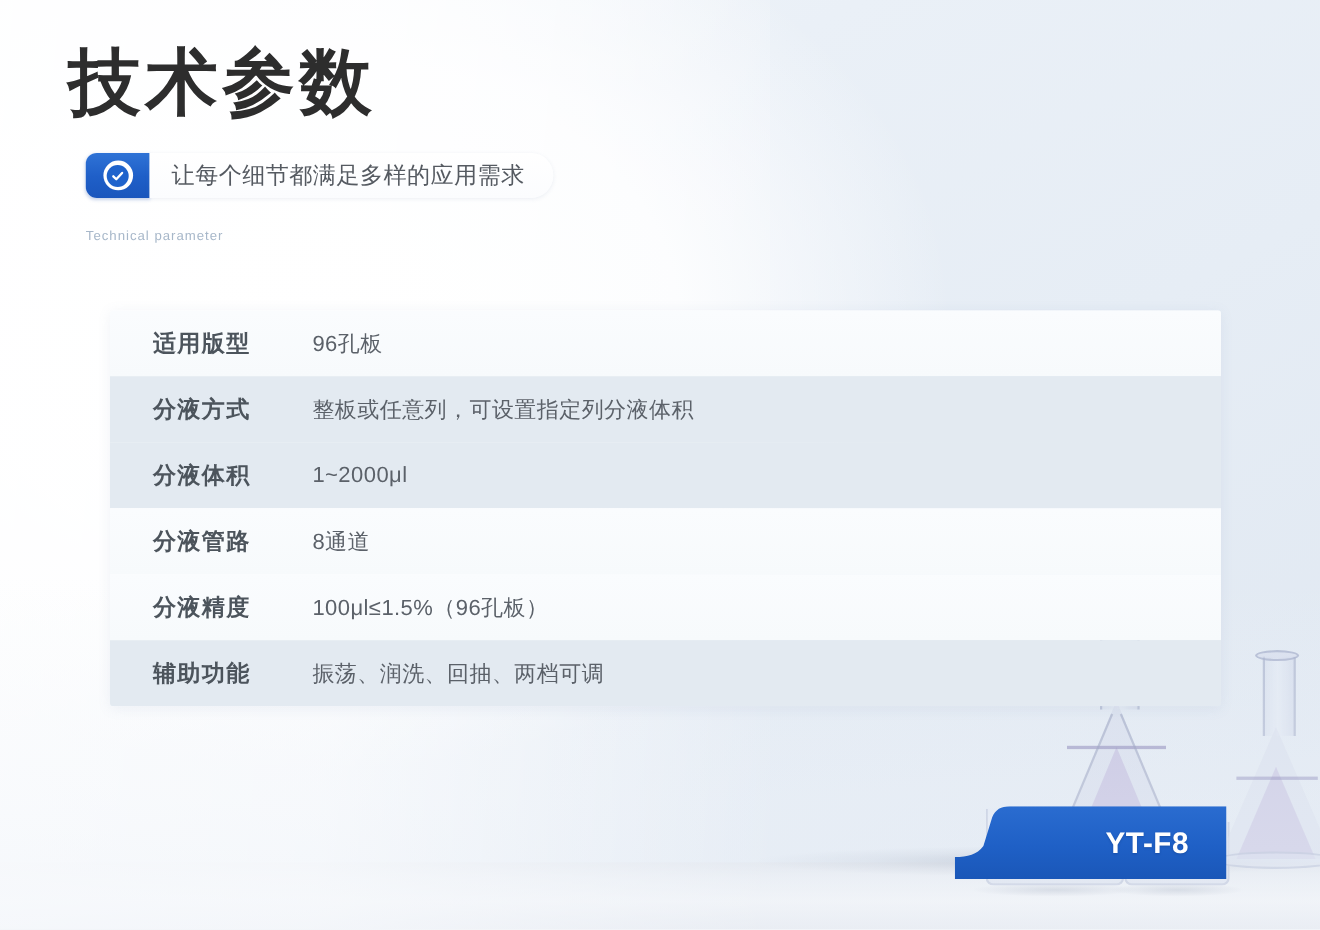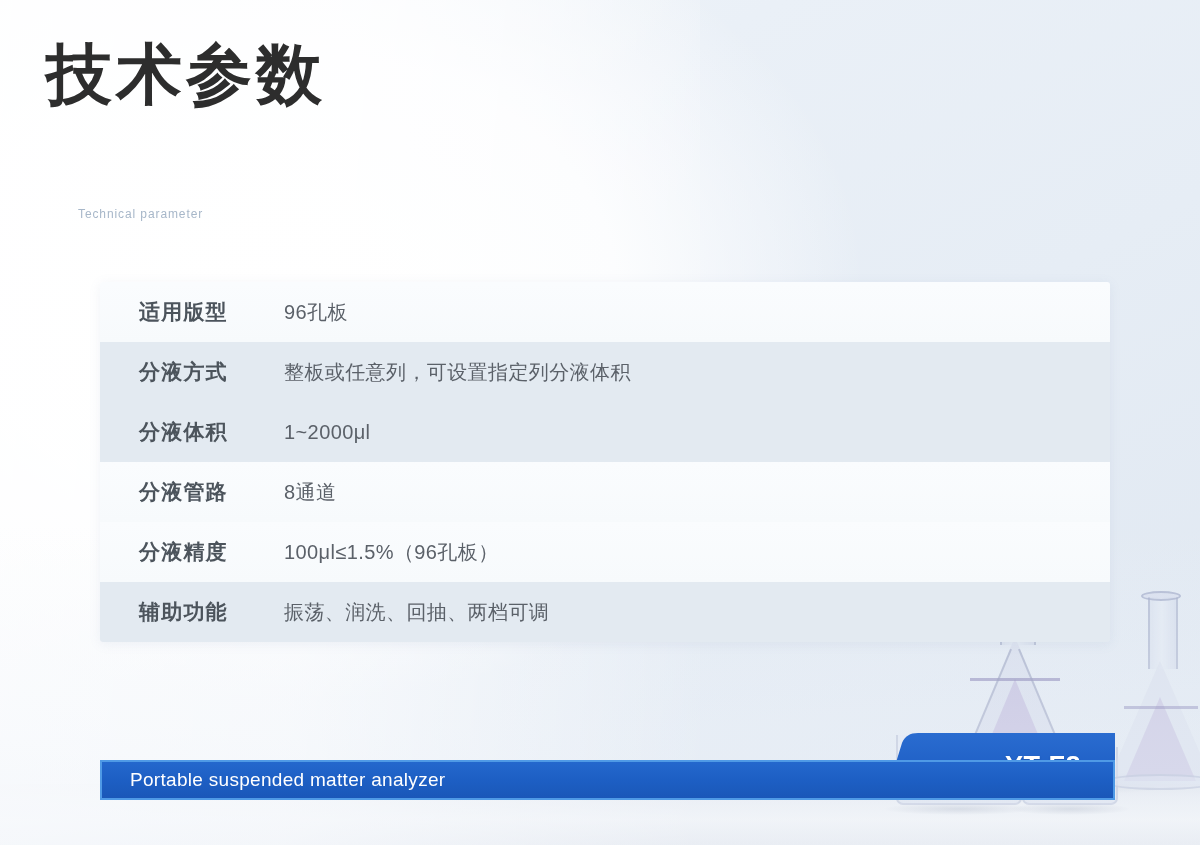--- a/index.html
+++ b/index.html
@@ -219,21 +219,21 @@
     position: absolute;
     left: 0; top: 0;
     width: 700px; height: 845px;
     background: linear-gradient(95deg, rgba(255,255,255,0.92) 0%, rgba(255,255,255,0.78) 46%, rgba(255,255,255,0.0) 100%);
     pointer-events: none;
   }
 
   
   .header {
     position: absolute;
-    left: 46px;
+    left: 62px;
     top: 36px;
   }
   .title {
     margin: 0;
     font-family: "DejaVu Sans", "Liberation Sans", sans-serif;
     font-size: 66px;
     font-weight: bold;
     line-height: 78px;
     letter-spacing: 4px;
     color: #2d2d2d;
@@ -419,20 +419,34 @@
     <div class="flask-a-base"></div>
   </div>
 
   <div class="bg-left-wash"></div>
   <div class="bg-haze"></div>
 
   <div class="header">
     <h1 class="title">技术参数</h1>
   </div>
 
+  <div class="subtitle-row">
+    <div class="check-badge">
+      <span class="check-circle">
+        <span class="check-inner">
+          <svg width="14" height="14" viewBox="0 0 14 14" aria-hidden="true">
+            <path d="M3 7.3 L5.7 10 L11 4.2" fill="none" stroke="#ffffff" stroke-width="2.1" stroke-linecap="round" stroke-linejoin="round"></path>
+          </svg>
+        </span>
+      </span>
+    </div>
+    <div class="subtitle-pill">
+      <span class="subtitle-text">让每个细节都满足多样的应用需求</span>
+    </div>
+  </div>
 
   <div class="eyebrow">Technical parameter</div>
 
   <div class="spec-card">
     <div class="spec-row odd">
       <span class="spec-label">适用版型</span>
       <span class="spec-value">96孔板</span>
     </div>
     <div class="spec-row even">
       <span class="spec-label">分液方式</span>
@@ -463,17 +477,14 @@
           <stop offset="0%" stop-color="#2a6cd0"></stop>
           <stop offset="55%" stop-color="#1f60c6"></stop>
           <stop offset="100%" stop-color="#1a57b8"></stop>
         </linearGradient>
       </defs>
       <path d="M0,66 L0,46 C12,46 20,44 26,36 L34,10 C37,3 42,0 50,0 L247,0 L247,66 Z" fill="url(#tabGrad)"></path>
     </svg>
     <span class="model-tab-label">YT-F8</span>
   </div>
 
-  <div class="bottom-band">
-    <span class="bottom-band-text">Portable suspended matter analyzer</span>
-  </div>
 
 </div>
 
 </body></html>

